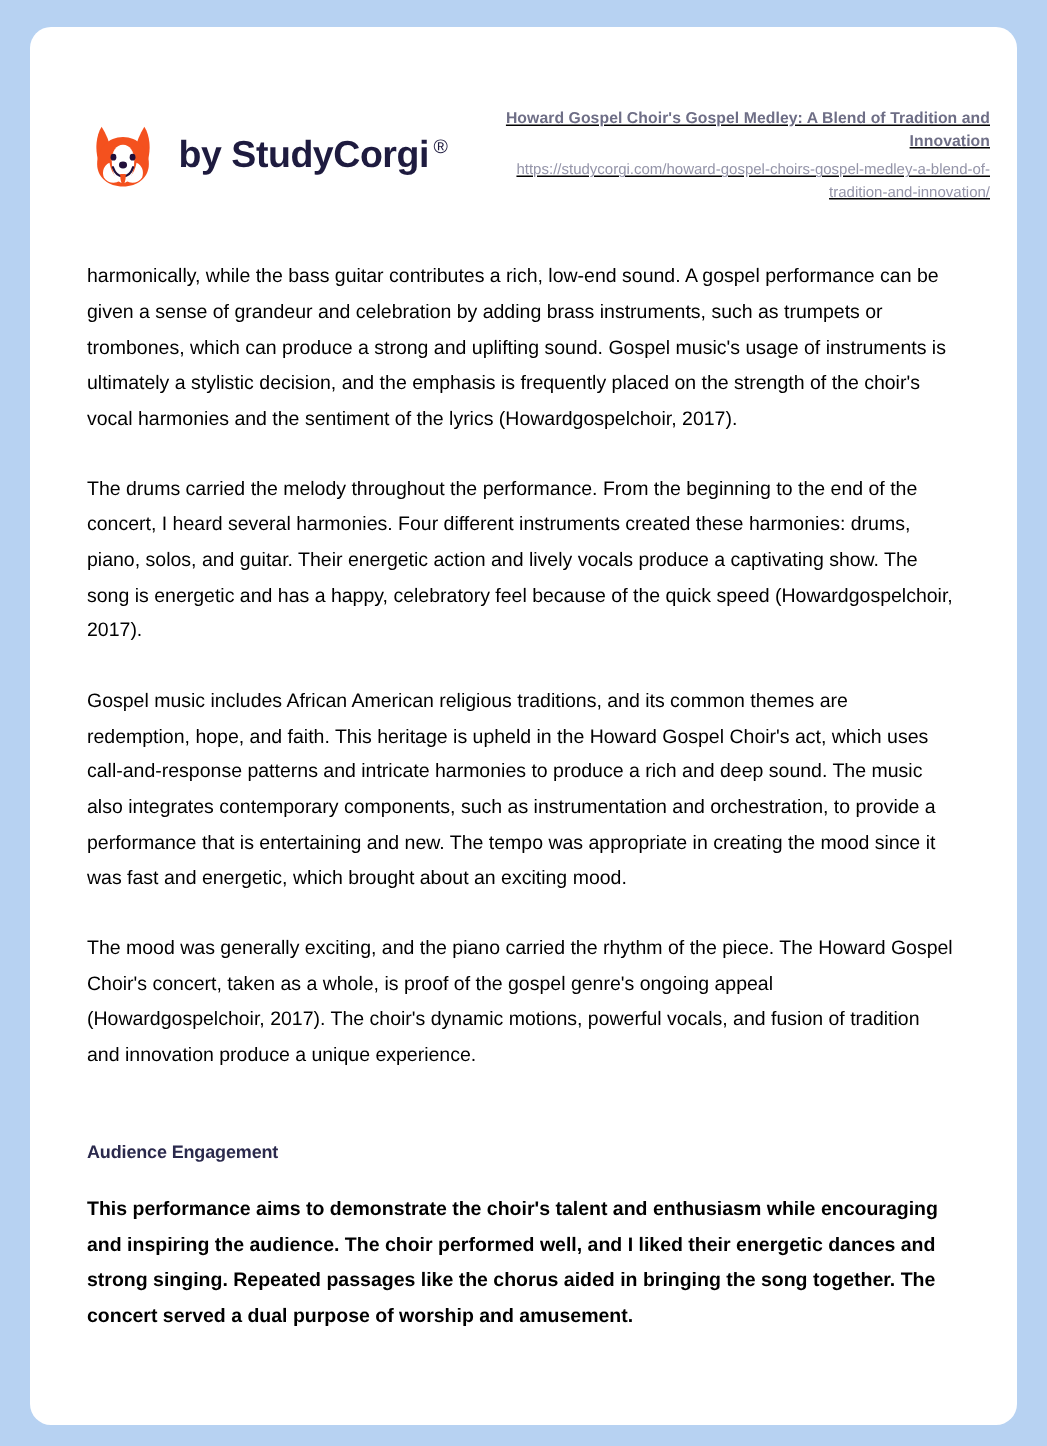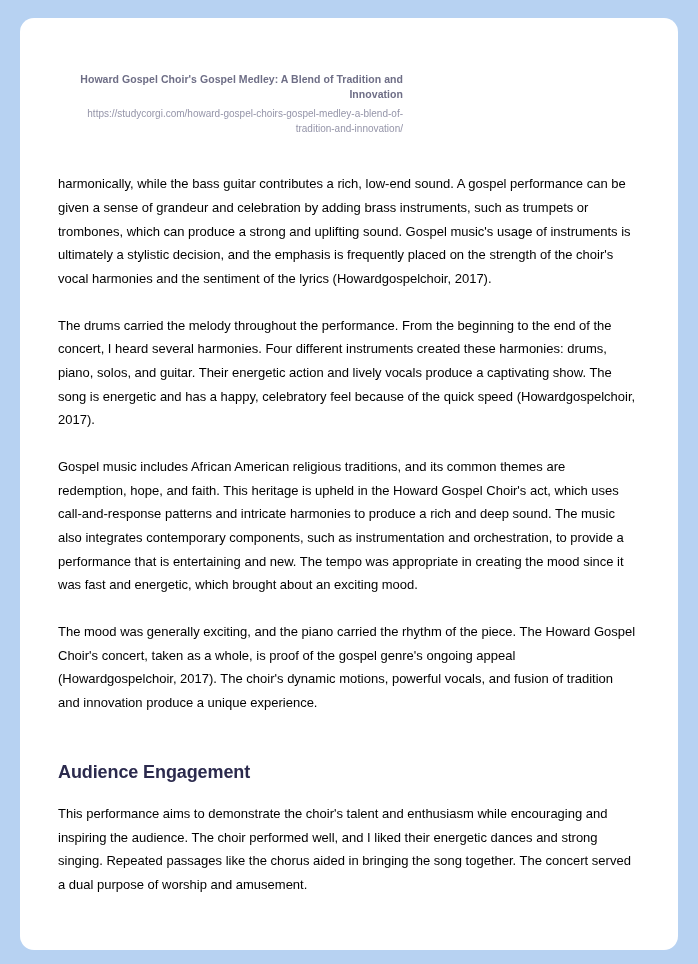--- a/index.html
+++ b/index.html
@@ -68,20 +68,21 @@
     vertical-align: super;
     margin-left: 3px;
     line-height: 1;
   }
 
   .header-meta {
     text-align: right;
     flex: 0 1 auto;
     max-width: 345px;
     padding-top: 2px;
+    text-decoration: underline;
   }
 
   .doc-title {
     font-size: 10.5px;
     font-weight: 700;
     color: #6e6e86;
     line-height: 1.45;
     margin: 0 0 4px 0;
     letter-spacing: 0.05px;
   }
@@ -104,38 +105,64 @@
   .doc-body p {
     font-size: 13px;
     line-height: 1.82;
     color: #000000;
     margin: 0 0 23px 0;
     text-align: left;
   }
 
   .doc-body p:last-child {
     margin-bottom: 0;
+    font-weight: bold;
   }
 
   .section-heading {
-    font-size: 18px;
+    font-size: 12px;
     font-weight: 700;
     color: #2b2a4d;
     margin: 46px 0 18px 0;
     line-height: 1.3;
     letter-spacing: -0.1px;
   }
 </style>
 </head>
 <body>
 
 <div class="page-card">
 
   <div class="doc-header">
 
+    <div class="brand">
+      <svg class="brand-logo" viewBox="0 0 64 64" aria-hidden="true">
+
+        <path d="M13 6 C8 14 7 26 10 36 L22 28 C20 20 17 12 13 6 Z" fill="#f4511e"></path>
+
+        <path d="M51 6 C56 14 57 26 54 36 L42 28 C44 20 47 12 51 6 Z" fill="#f4511e"></path>
+
+        <path d="M32 15 C45 15 55 25 55 39 C55 51 45 59 32 59 C19 59 9 51 9 39 C9 25 19 15 32 15 Z" fill="#f4511e"></path>
+
+        <path d="M32 22 C38 22 42 28 42 36 C42 47 38 56 32 56 C26 56 22 47 22 36 C22 28 26 22 32 22 Z" fill="#ffffff"></path>
+
+        <path d="M20 38 C15 40 13 46 15 51 C18 56 25 57 29 54 C24 50 21 44 20 38 Z" fill="#ffffff"></path>
+        <path d="M44 38 C49 40 51 46 49 51 C46 56 39 57 35 54 C40 50 43 44 44 38 Z" fill="#ffffff"></path>
+
+        <ellipse cx="23.5" cy="33" rx="2.6" ry="3.1" fill="#22103a"></ellipse>
+        <ellipse cx="40.5" cy="33" rx="2.6" ry="3.1" fill="#22103a"></ellipse>
+
+        <ellipse cx="32" cy="40" rx="3.6" ry="3.1" fill="#22103a"></ellipse>
+
+        <path d="M23 42 C25 48 29 50 32 50 C35 50 39 48 41 42" fill="none" stroke="#22103a" stroke-width="2.1" stroke-linecap="round"></path>
+
+        <path d="M29.5 48 C29.5 53 30.5 57 32 57 C33.5 57 34.5 53 34.5 48 Z" fill="#f4511e"></path>
+      </svg>
+      <div class="brand-wordmark"><span>by StudyCorgi</span><span class="brand-reg">®</span></div>
+    </div>
 
     <div class="header-meta">
       <div class="doc-title">Howard Gospel Choir's Gospel Medley: A Blend of Tradition and Innovation</div>
       <div class="doc-url">https://studycorgi.com/howard-gospel-choirs-gospel-medley-a-blend-of-tradition-and-innovation/</div>
     </div>
 
   </div>
 
   <div class="doc-body">
       <p>harmonically, while the bass guitar contributes a rich, low-end sound. A gospel performance can be given a sense of grandeur and celebration by adding brass instruments, such as trumpets or trombones, which can produce a strong and uplifting sound. Gospel music's usage of instruments is ultimately a stylistic decision, and the emphasis is frequently placed on the strength of the choir's vocal harmonies and the sentiment of the lyrics (Howardgospelchoir, 2017).</p>

